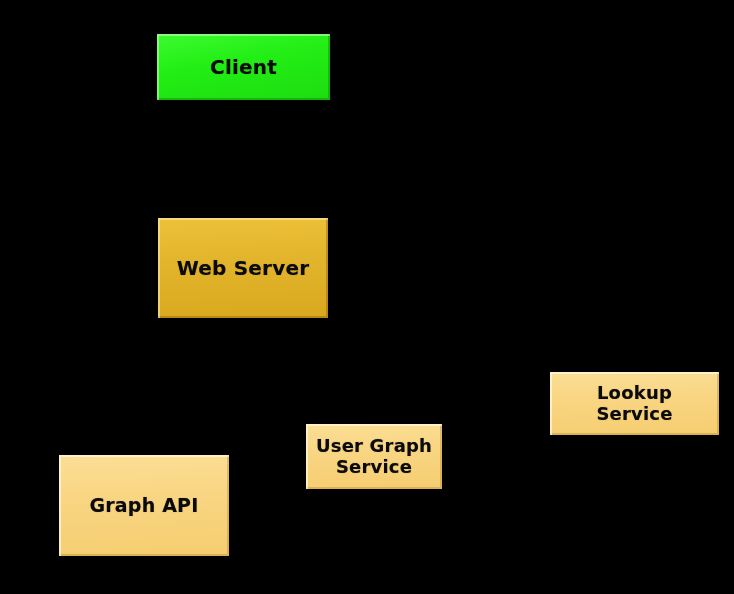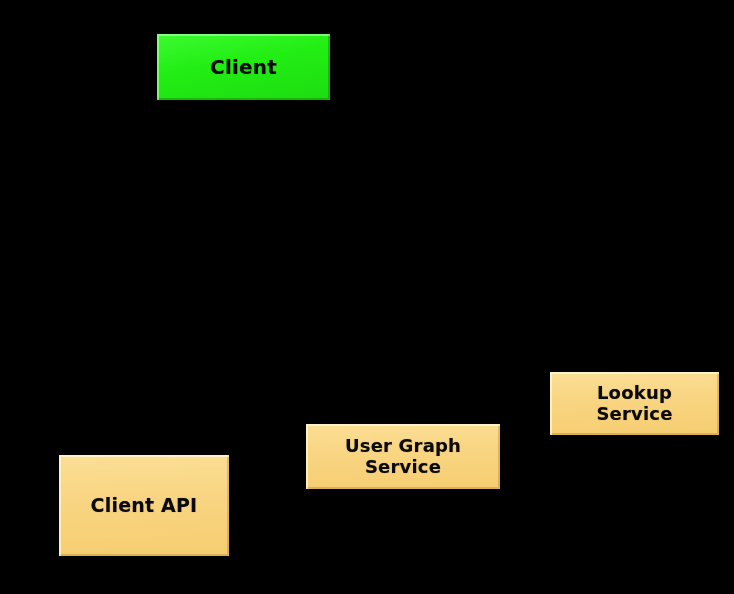--- a/index.html
+++ b/index.html
@@ -64,24 +64,27 @@
     margin-left: 22px;
   }
 </style>
 </head>
 <body>
 
 <div id="canvas">
     <div class="node green" style="left: 157px; top: 34px; width: 173px; height: 66px; font-size: 20px;">
       <span class="label">Client</span>
     </div>
+    <div class="node gold" style="left: 158px; top: 218px; width: 170px; height: 100px; font-size: 20px;">
+      <span class="label">Web Server</span>
+    </div>
     <div class="node sand" style="left: 528px; top: 372px; width: 169px; height: 63px; font-size: 18px;">
       <span class="label">Lookup
 Service</span>
     </div>
-    <div class="node sand" style="left: 284px; top: 424px; width: 194px; height: 65px; font-size: 18px;">
+    <div class="node sand" style="left: 284px; top: 424px; width: 136px; height: 65px; font-size: 18px;">
       <span class="label">User Graph
 Service</span>
     </div>
     <div class="node sand" style="left: 37px; top: 455px; width: 170px; height: 101px; font-size: 19px;">
-      <span class="label">Client API</span>
+      <span class="label">Graph API</span>
     </div>
   </div>
 
 </body></html>

